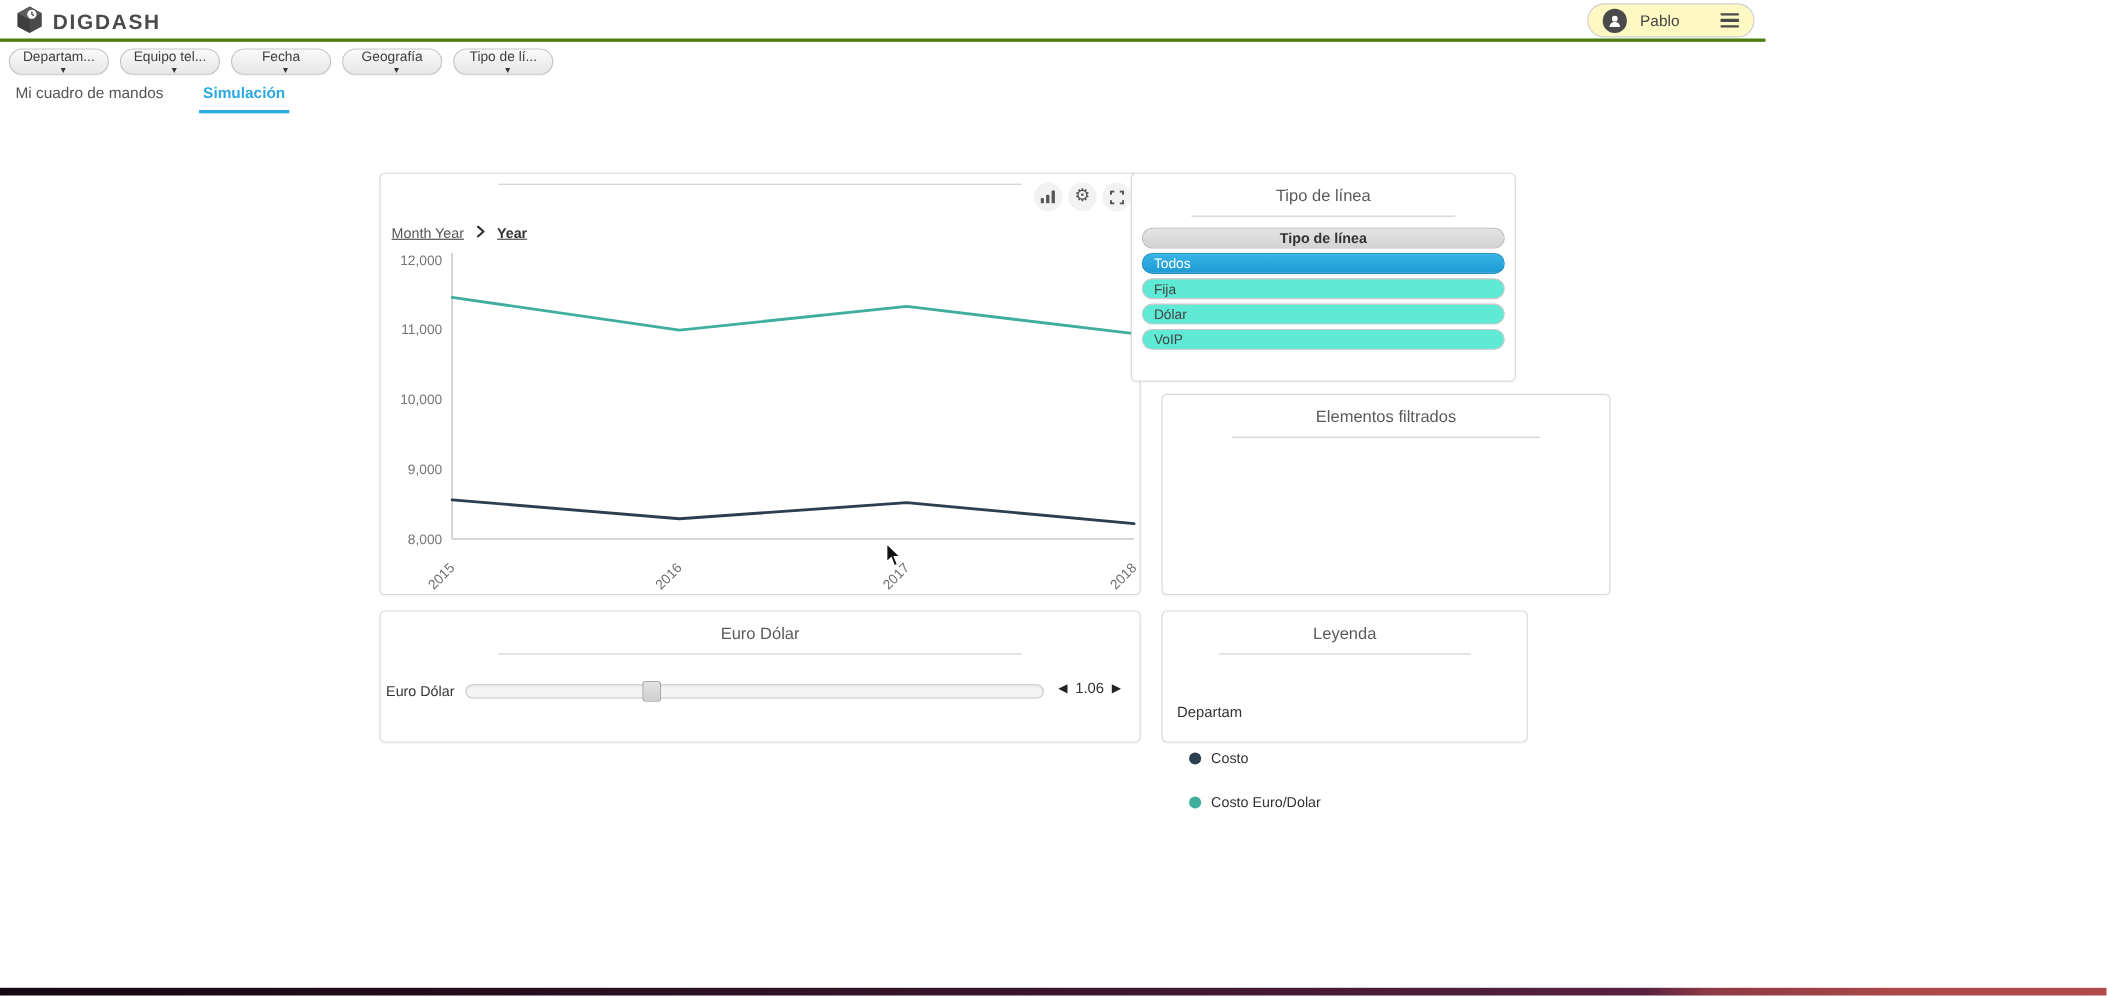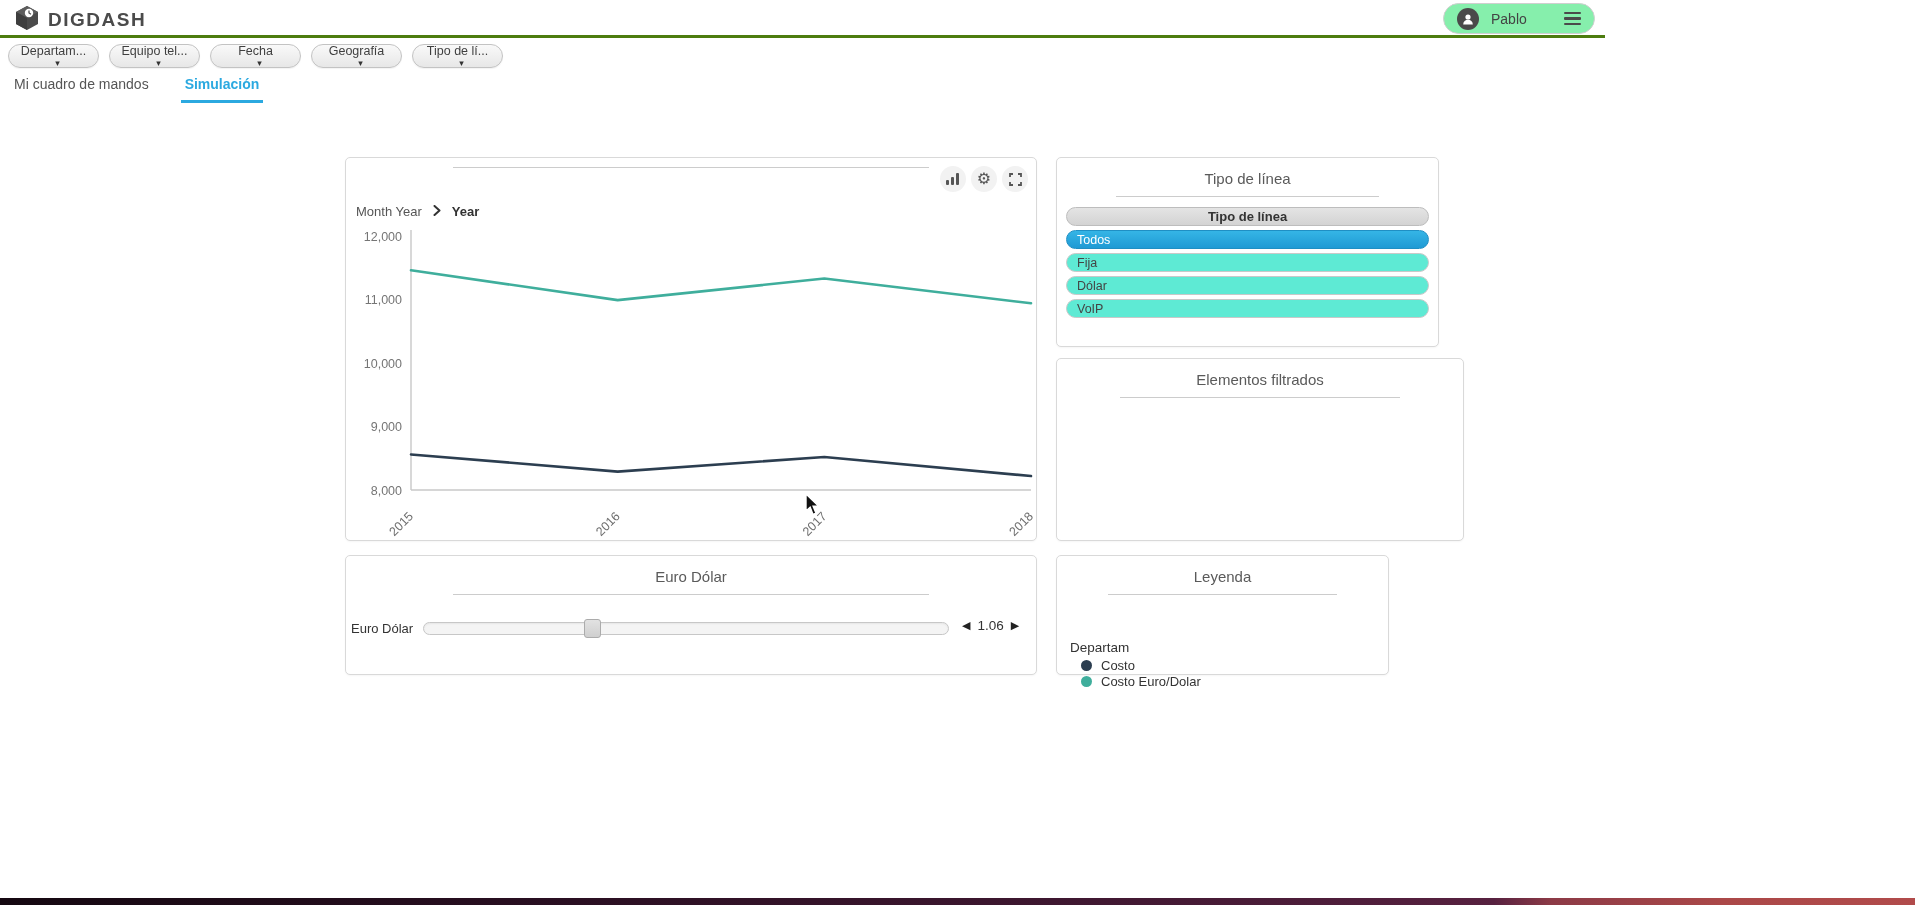--- a/index.html
+++ b/index.html
@@ -7,21 +7,21 @@
   body {
     font-family: "Liberation Sans", sans-serif;
     background:#ffffff; position:relative; overflow:hidden; color:#444;
   }
   
   .header { position:absolute; left:0; top:0; width:1605px; height:38px;
             background:#fff; border-bottom:3px solid #4d7c0f; }
   .logo { position:absolute; left:14px; top:5px; display:flex; align-items:center; gap:8px; }
   .logo-text { font-size:19px; font-weight:bold; letter-spacing:1.5px; color:#4b4b4b; }
   .user-pill { position:absolute; right:10px; top:3px; height:31px; min-width:152px;
-               border:1px solid #cfcfcf; border-radius:16px; background:#86efac;
+               border:1px solid #cfcfcf; border-radius:16px; background:#fef9c3;
                display:flex; align-items:center; gap:12px; padding:0 13px; cursor:pointer; }
   .avatar { width:22px; height:22px; border-radius:50%; background:#4a4a4a;
             display:flex; align-items:center; justify-content:center; }
   .user-name { font-size:14px; color:#444; }
   .hamburger { margin-left:auto; display:flex; flex-direction:column; gap:3px; }
   .hamburger span { display:block; width:17px; height:2.5px; background:#4a4a4a; border-radius:1px; }
   
   .filter-bar { position:absolute; left:8px; top:44px; display:flex; gap:10px; }
   .filter-pill { height:24px; min-width:91px; border:1px solid #c3c3c3; border-radius:13px;
                  background:linear-gradient(#f9f9f9,#e7e7e7);
@@ -32,30 +32,30 @@
   
   .tabs { position:absolute; left:10px; top:76px; display:flex; gap:28px; }
   .tab { font-size:14px; color:#555; padding:0 4px 8px 4px; cursor:pointer; border-bottom:3px solid transparent; }
   .tab.active { color:#2ba9e0; font-weight:bold; border-bottom:3px solid #2ba9e0; }
   
   .panel { position:absolute; background:#fff; border:1px solid #d9d9d9; border-radius:5px;
            box-shadow:0 1px 2px rgba(0,0,0,0.04); }
   .panel-title { text-align:center; color:#5a5a5a; font-size:15px; margin-top:12px; }
   .panel-divider { height:1px; background:#cccccc; width:69%; margin:9px auto 0 auto; }
   #panel-chart    { left:345px; top:157px; width:692px; height:384px; }
-  #panel-linetype { left:1056px; top:157px; width:383px; height:190px; }
+  #panel-linetype { left:1028px; top:157px; width:350px; height:190px; }
   #panel-filtered { left:1056px; top:358px; width:408px; height:183px; }
   #panel-slider   { left:345px; top:555px; width:692px; height:120px; }
   #panel-legend   { left:1056px; top:555px; width:333px; height:120px; }
   
   .chart-toolbar { position:absolute; right:8px; top:8px; display:flex; gap:5px; }
   .icon-btn { width:26px; height:26px; border-radius:50%; background:#f2f2f2; border:none;
               display:flex; align-items:center; justify-content:center; color:#555; cursor:pointer; }
   .icon-btn .gear-glyph { font-size:16px; line-height:1; color:#555; }
-  .breadcrumb { position:absolute; left:10px; top:46px; display:flex; align-items:center; gap:11px; font-size:13px; }
+  .breadcrumb { position:absolute; left:10px; top:46px; display:flex; align-items:center; gap:11px; font-size:13px;text-decoration:underline; }
   .crumb-parent { color:#555; cursor:pointer; }
   .crumb-current { color:#333; font-weight:bold; }
   #chart-svg { position:absolute; left:0; top:68px; }
   
   .lt-header { margin:10px 9px 0 9px; height:19px; border-radius:10px;
                background:linear-gradient(#e4e4e4,#d3d3d3); border:1px solid #bdbdbd;
                display:flex; align-items:center; justify-content:center;
                font-size:13px; font-weight:bold; color:#333; }
   .lt-option { margin:4px 9px 0 9px; height:19px; border-radius:10px; padding-left:10px;
                background:#5eead4; border:1px solid #c9c9c9; display:flex; align-items:center;
@@ -69,21 +69,21 @@
                   box-shadow:inset 0 1px 2px rgba(0,0,0,0.06); }
   .slider-thumb { position:absolute; left:160px; top:-4px; width:17px; height:19px;
                   background:linear-gradient(#e2e2e2,#cfcfcf); border:1px solid #ababab;
                   border-radius:3px; cursor:grab; }
   .slider-value-group { position:absolute; left:616px; top:2px; display:flex; align-items:center; gap:7px; }
   .stepper-arrow { font-size:11px; color:#222; cursor:pointer; background:none; border:none; padding:0; }
   .slider-value { font-size:13.5px; color:#333; }
   
   .legend-group-label { position:absolute; left:13px; top:85px; font-size:13.5px; color:#333; top:84px; }
   .legend-items { position:absolute; left:24px; top:103px; display:flex; flex-direction:column; gap:3px; }
-  .legend-item { display:flex; align-items:center; gap:9px; font-size:13px; color:#333; height:13px; }
+  .legend-item { display:flex; align-items:center; gap:9px; font-size:13px; color:#333; height:13px;margin-top:24px; }
   .legend-dot { width:11px; height:11px; border-radius:50%; flex:0 0 auto; }
   
   .bottom-strip { position:absolute; left:0; bottom:0; width:1915px; height:7px;
     background:linear-gradient(90deg,#150811 0%, #2a0f22 30%, #3e1730 55%, #572140 78%,
                #8c3a46 81%, #ab4848 90%, #b14b4b 100%); }
   
   #mouse-cursor { position:absolute; left:800px; top:493px; pointer-events:none; }
 </style>
 </head>
 <body>

